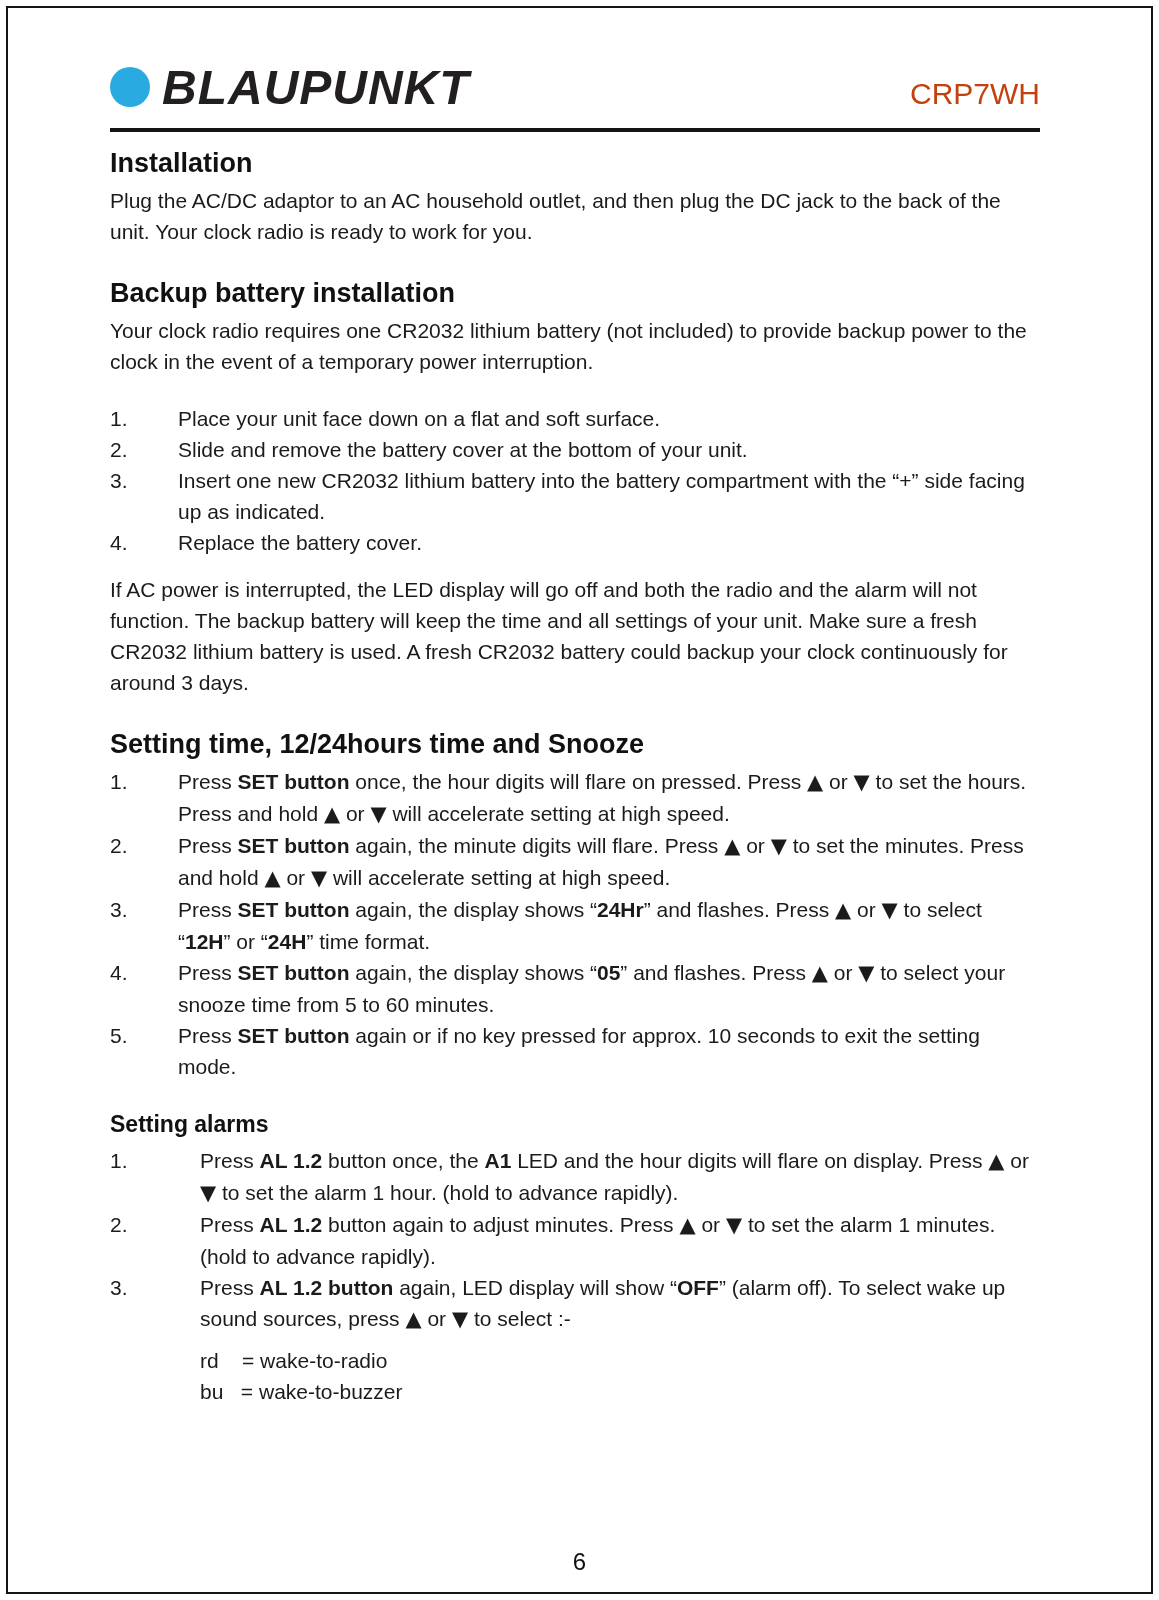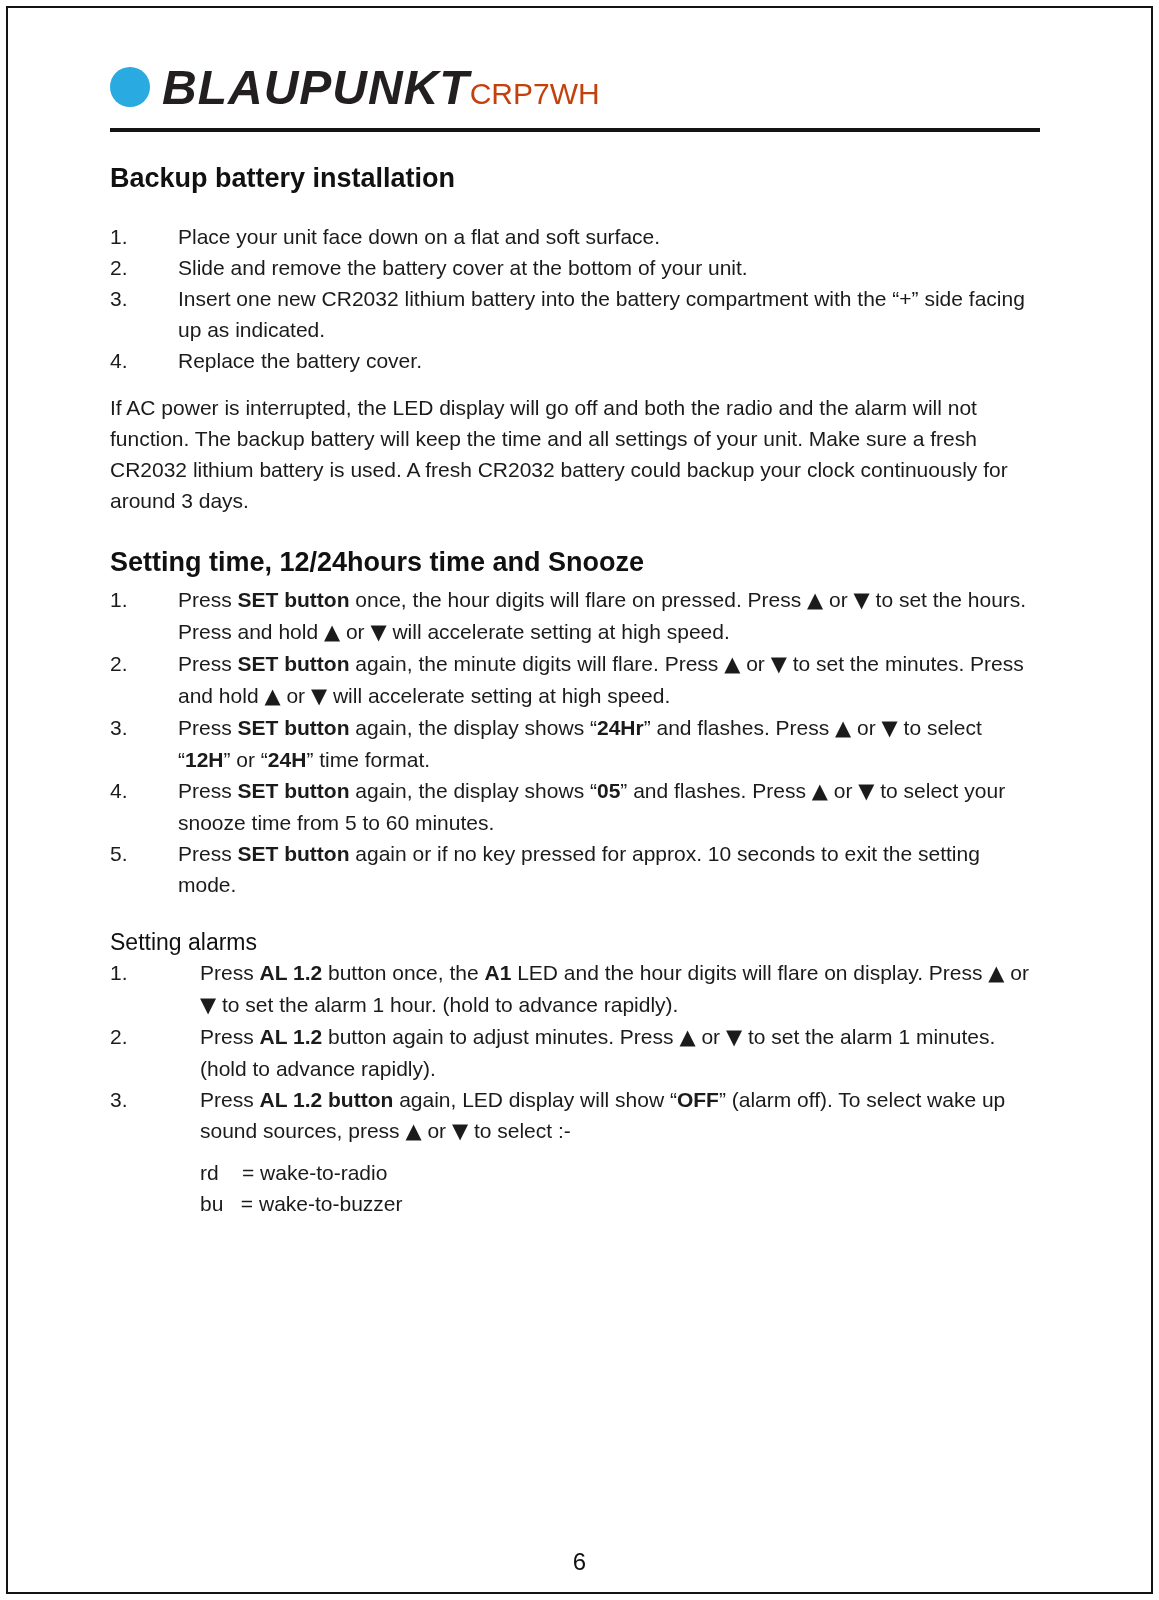--- a/index.html
+++ b/index.html
@@ -9,33 +9,33 @@
     font-family:"Liberation Sans","DejaVu Sans",sans-serif;
     color:#1b1b1b;
   }
   .page {
     position:absolute; inset:6px;
     border:2px solid #141414;
     padding:50px 111px 0 102px;
     overflow:hidden;
     background:#fff;
   }
-  .header { display:flex; align-items:center; height:58px; }
+  .header { display:flex; align-items:center; justify-content:space-between; height:58px; }
   .logo { display:flex; align-items:center; gap:12px; }
   .logo-dot { width:40px; height:40px; border-radius:50%; display:inline-block; }
   .logo-text {
     font-size:48px; font-weight:bold; font-style:italic;
     letter-spacing:1px; color:#231f20;
   }
   .model { font-size:30px; color:#c2410c; padding-top:14px; }
   .rule { height:4px; background:#141414; margin-top:12px; }
 
   h2.sec { font-size:27px; line-height:34px; font-weight:bold; margin-top:14px; margin-bottom:5px; color:#111; }
   h2.sec.mt { margin-top:29px; }
-  h3.sub { font-size:23px; line-height:29px; font-weight:normal; margin-top:28px; margin-bottom:0; color:#111; }
+  h3.sub { font-size:23px; line-height:29px; font-weight:bold; margin-top:28px; margin-bottom:6px; color:#111; }
   p.body { font-size:21px; line-height:31px; }
   p.body.gap-top { margin-top:16px; }
 
   .list { margin-top:0; }
   .list.gap-top { margin-top:26px; }
   .li { display:flex; font-size:21px; line-height:31px; }
   .li .num { flex:0 0 68px; width:68px; }
   .li.wide .num { flex:0 0 90px; width:90px; }
   .li .txt { flex:1; }
   .bold { font-weight:bold; }
@@ -56,23 +56,28 @@
 
   <header class="header">
     <div class="logo">
       <span class="logo-dot" style="background: rgb(41, 171, 226);"></span>
       <span class="logo-text">BLAUPUNKT</span>
     </div>
     <div class="model">CRP7WH</div>
   </header>
   <div class="rule"></div>
 
+  <section>
+    <h2 class="sec">Installation</h2>
+    <p class="body">Plug the AC/DC adaptor to an AC household outlet, and then plug the DC jack to the back of the unit. Your clock radio is ready to work for you.</p>
+  </section>
 
   <section>
     <h2 class="sec mt">Backup battery installation</h2>
+    <p class="body">Your clock radio requires one CR2032 lithium battery (not included) to provide backup power to the clock in the event of a temporary power interruption.</p>
 
     <div class="list gap-top">
       <div class="li">
         <span class="num">1.</span>
         <span class="txt">Place your unit face down on a flat and soft surface.</span>
       </div>
       <div class="li">
         <span class="num">2.</span>
         <span class="txt">Slide and remove the battery cover at the bottom of your unit.</span>
       </div>

